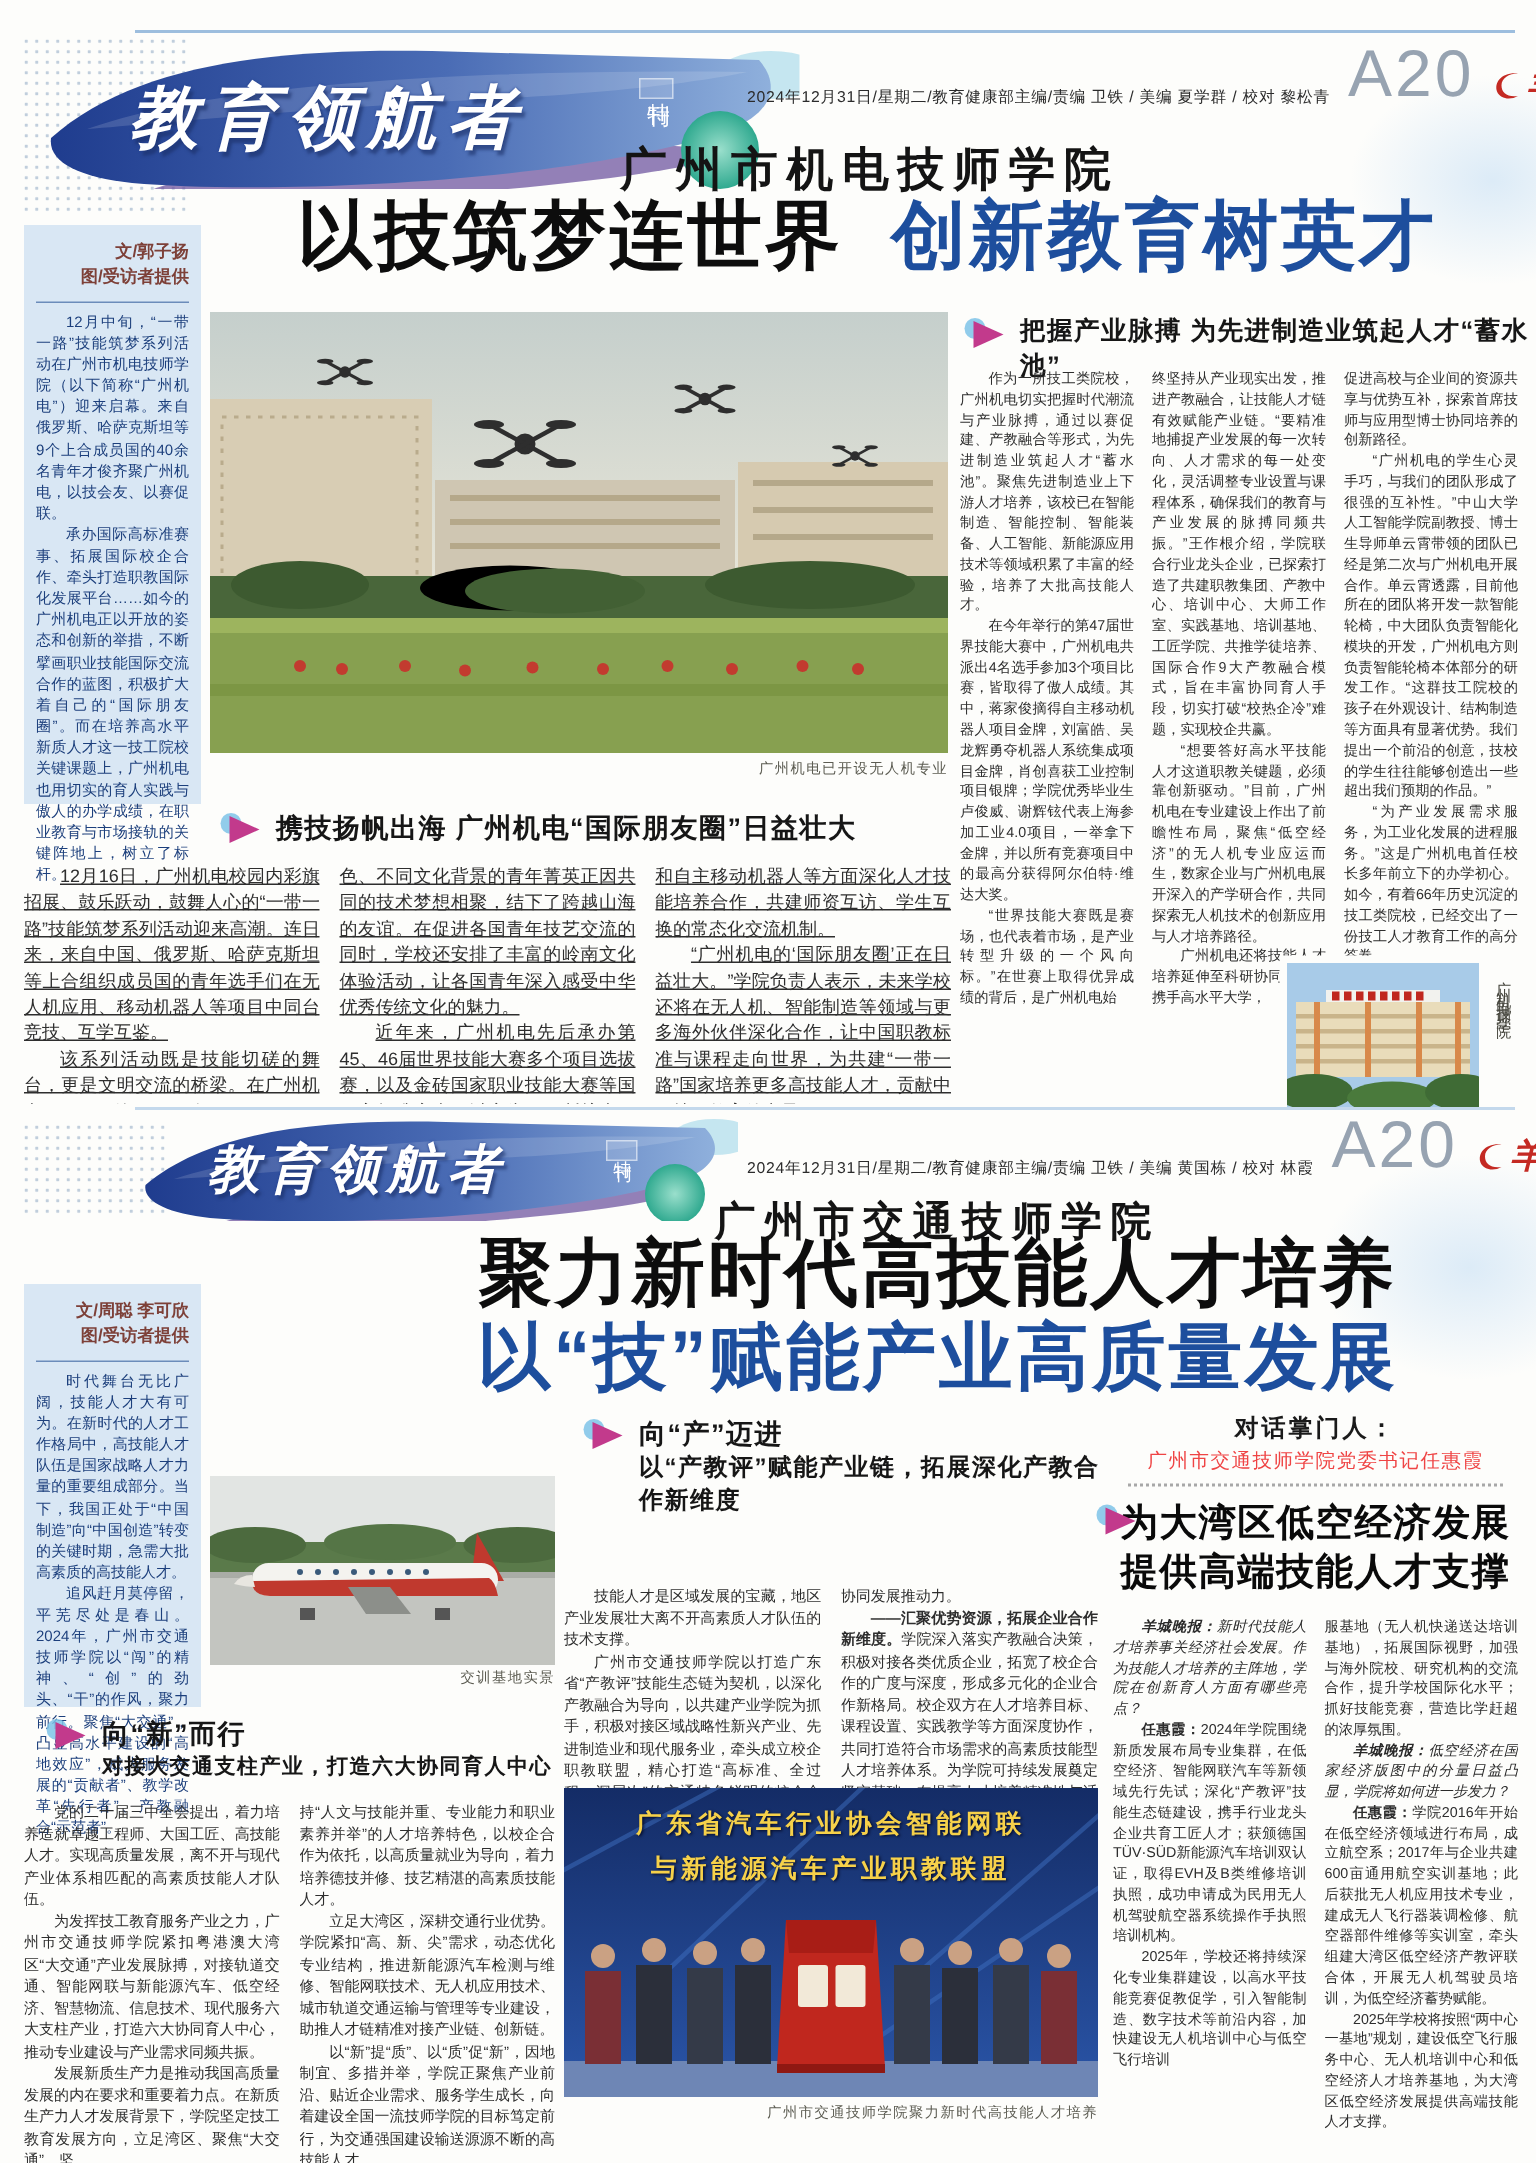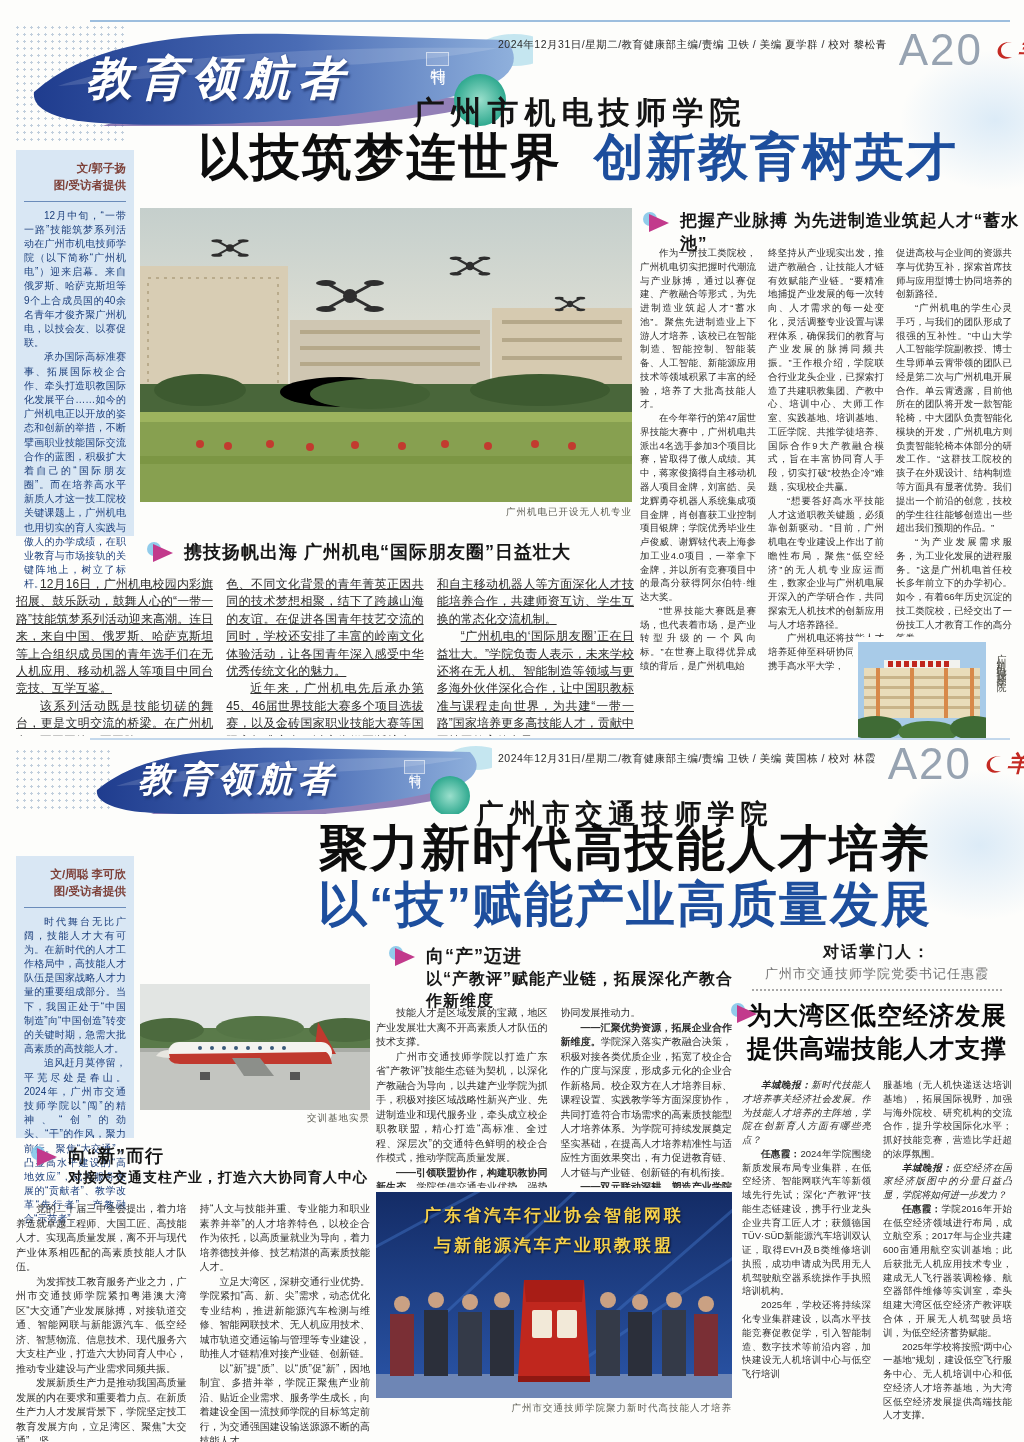--- a/index.html
+++ b/index.html
@@ -17,21 +17,21 @@
   .masthead svg{position:absolute;left:0;top:0;}
   .mh-title{position:absolute;color:#fff;font-weight:900;font-style:italic;letter-spacing:7px;
             text-shadow:2px 3px 2px rgba(25,45,100,.55),0 0 2px #23408f;white-space:nowrap;}
   .m1 .mh-title{left:58px;top:22px;font-size:46px;}
   .m2 .mh-title{left:46px;top:14px;font-size:35px;letter-spacing:5px;}
   .mh-sub{position:absolute;writing-mode:vertical-rl;color:#fff;border:1px solid rgba(255,255,255,.55);
           background:rgba(255,255,255,.15);padding:3px 1px;letter-spacing:3px;}
   .m1 .mh-sub{left:398px;top:26px;font-size:15px;}
   .m2 .mh-sub{left:312px;top:18px;font-size:12px;}
   
-  .meta{position:absolute;display:flex;align-items:flex-start;gap:12px;}
+  .meta{position:absolute;display:flex;align-items:flex-end;gap:12px;}
   .dateline{flex:1;font-size:10.5px;color:#2b2b2b;text-align:center;padding-top:10px;letter-spacing:.5px;white-space:nowrap;}
   .pageno{font-size:44px;font-weight:200;color:#97a3b1;letter-spacing:2px;line-height:1;}
   .logo{display:flex;align-items:center;gap:3px;padding-top:6px;}
   .logo-text{font-size:23px;font-weight:700;font-style:italic;color:#c42a23;letter-spacing:1px;white-space:nowrap;}
   
   .kicker{position:absolute;text-align:center;font-weight:700;color:#141414;letter-spacing:6px;}
   .headline{position:absolute;text-align:center;font-weight:900;letter-spacing:2px;white-space:nowrap;}
   .hl-black{color:#0d0d0d;}
   .hl-blue{color:#1d4e9d;}
   
@@ -55,21 +55,21 @@
   .vcap{position:absolute;writing-mode:vertical-rl;font-size:10px;color:#44443c;letter-spacing:4px;}
   
   figure{margin:0;}
   .photo{position:absolute;overflow:hidden;background:#c2410c;}
   .photo.building{box-shadow:0 0 0 5px #fdfdfb;}
   .banner-line{position:absolute;width:100%;text-align:center;color:#f6d14a;font-weight:700;
                letter-spacing:3px;text-shadow:1px 1px 2px rgba(0,0,20,.8);font-size:17px;}
   
   .interview{position:absolute;text-align:center;}
   .iv-kick1{font-size:16px;font-weight:700;color:#1a1a1a;letter-spacing:2px;}
-  .iv-kick2{font-size:13px;color:#737373;margin-top:2px;letter-spacing:1px;}
+  .iv-kick2{font-size:13px;color:#ef4444;margin-top:2px;letter-spacing:1px;}
   .iv-dots{border-top:2px dotted #a8a8a8;margin:6px 10px 8px 10px;}
   .iv-h{font-size:25px;font-weight:900;color:#0a0a0a;line-height:1.3;letter-spacing:1px;}
 </style>
 </head>
 <body>
 
 <div class="page">
 
   <div class="topline"></div>
   <div class="cloud" style="left:900px;top:50px;width:190px;height:140px;"></div>
@@ -410,21 +410,21 @@
     <svg class="sh-icon" width="30" height="24" viewBox="0 0 30 24">
       <circle cx="8" cy="8" r="7" fill="#7ec3e8" opacity=".85"></circle>
         <path d="M7,3 L27,12 L7,21 Z" fill="#c23a8c"></path>
     </svg>
     <span class="sh-text">
       <span style="display:block;">向“产”迈进</span>
       <span style="display:block;font-size:16px;">以“产教评”赋能产业链，拓展深化产教合作新维度</span>
     </span>
   </div>
 
-  <div class="cols" style="left:376px;top:1006px;width:356px;height:182px;gap:13px;">
+  <div class="cols" style="left:376px;top:1058px;width:356px;height:182px;gap:13px;">
     <div class="col" style="font-size:10px;">
         <p class="para">技能人才是区域发展的宝藏，地区产业发展壮大离不开高素质人才队伍的技术支撑。</p>
         <p class="para">广州市交通技师学院以打造广东省“产教评”技能生态链为契机，以深化产教融合为导向，以共建产业学院为抓手，积极对接区域战略性新兴产业、先进制造业和现代服务业，牵头成立校企职教联盟，精心打造“高标准、全过程、深层次”的交通特色鲜明的校企合作模式，推动学院高质量发展。</p>
         <p class="para"><b>——引领联盟协作，构建职教协同新生态。</b>学院凭借交通专业优势，强势打造围绕“大交通”产业链和“产教评”生态链融合的校企职教联盟共同体。有效深化产教融合机制，各联盟成员间资源共享、优势互补，共同探索适应新时代需求的人才培养路径，使得校企合作更加紧密高效，为区域内职业教育与产业协同发展提供</p>
       </div>
     <div class="col" style="font-size:10px;">
         <p class="para cont">协同发展推动力。</p>
         <p class="para"><b>——汇聚优势资源，拓展企业合作新维度。</b>学院深入落实产教融合决策，积极对接各类优质企业，拓宽了校企合作的广度与深度，形成多元化的企业合作新格局。校企双方在人才培养目标、课程设置、实践教学等方面深度协作，共同打造符合市场需求的高素质技能型人才培养体系。为学院可持续发展奠定坚实基础，在提高人才培养精准性与适应性方面效果突出，有力促进教育链、人才链与产业链、创新链的有机衔接。</p>
         <p class="para"><b>——双元联动深耕，塑造产业学院新典范。</b>学院借助企业资源与技术优势，成功建成广汽埃安（交通）产业学院、华为ICT产业学院及京东智能供应链产业学院等3个产业学院。实现校企在技术研发、课程开发、实训基地建设等多方面的深度合作。构</p>
       </div>

